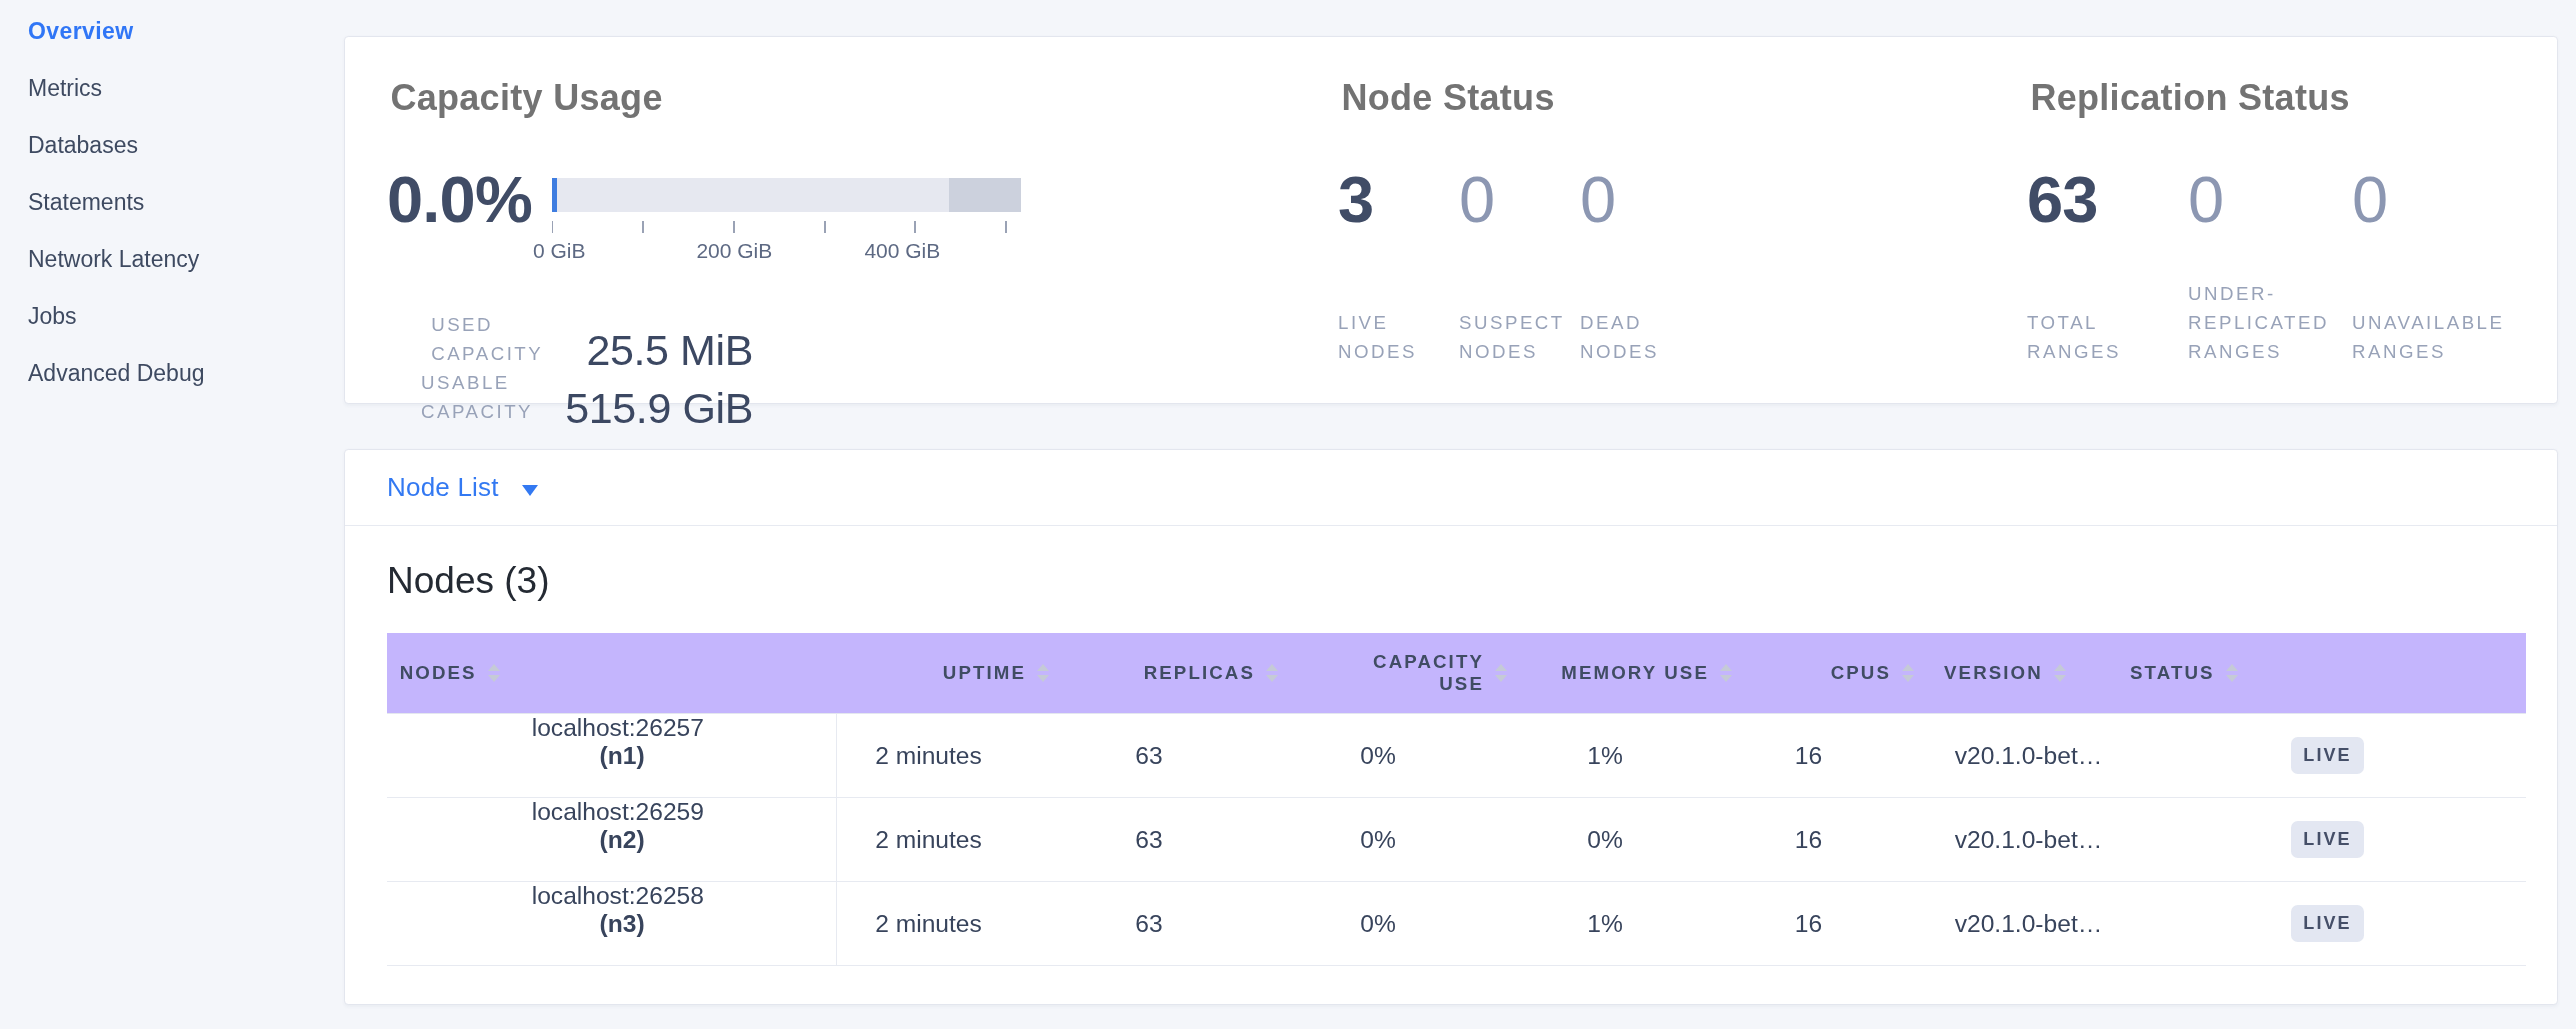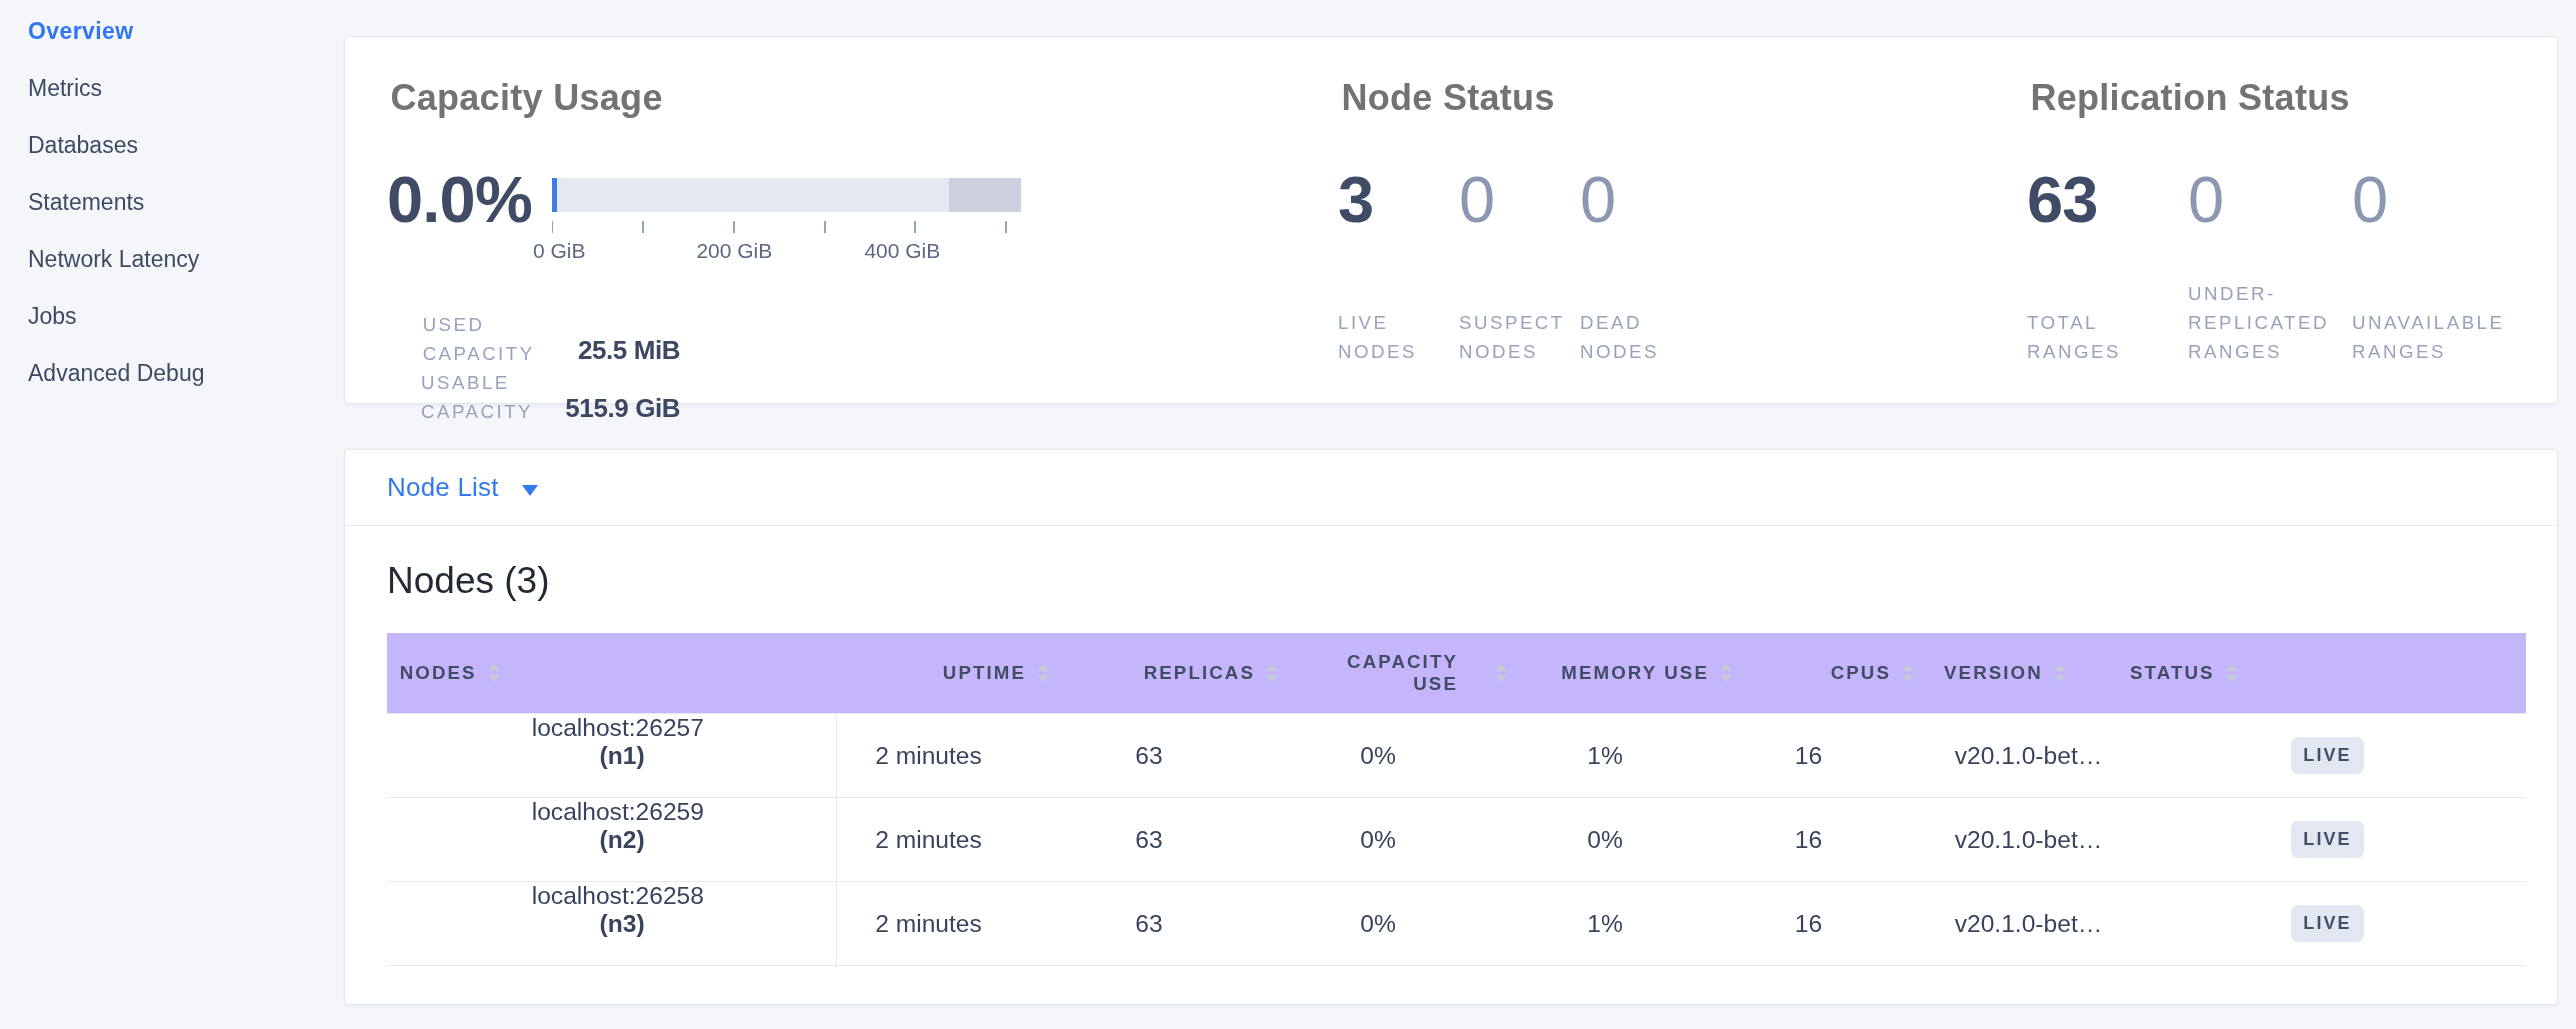--- a/index.html
+++ b/index.html
@@ -39,21 +39,21 @@
 
   .num-row{ position:absolute; top:127px; left:0; display:flex; align-items:flex-start; }
   .big-num{ font-size:65px; line-height:71px; font-weight:600; color:#404c66; letter-spacing:-0.8px; }
   .big-num.muted{ color:#8c97b2; font-weight:400; }
 
   .stats-row{ position:absolute; top:273px; left:0; display:flex; align-items:flex-end;flex-direction:column; }
   .stat-label{
     font-size:18.7px; line-height:29px; letter-spacing:2.5px;
     color:#98a2b8; text-transform:uppercase; font-weight:400;
   }
-  .stat-value{ font-size:26px; line-height:41px; font-weight:700; color:#3c4862; letter-spacing:-0.4px; }
+  .stat-value{ font-size:43px; line-height:41px; font-weight:400; color:#3c4862; letter-spacing:-0.4px; }
 
   .stat-col{ display:block; }
   .stat-col .big-num{ display:block; }
   .stat-col .stat-label{ display:block; margin-top:73px; }
   .w143{ width:121px; } .w142{ width:121px; } .w160{ width:136px; }
   .w190{ width:161px; } .w193{ width:164px; } .w230{ width:195px; }
   .stat-col{ position:relative; }
   .stat-col .stat-label{ position:absolute; top:144px; margin-top:0; }
 
   
@@ -113,21 +113,21 @@
   .tr{
     height:84px; border-bottom:1.7px solid #e7eaf1; align-items:center;
     background:#fff; cursor:pointer;
   }
   .td{ font-size:24.6px; color:#38445c; white-space:nowrap; overflow:hidden;flex-direction:column; }
 
   
   .c0{ width:450px; padding-left:12.7px; justify-content:flex-start; }
   .c1{ width:212px; justify-content:flex-end; }
   .c2{ width:229px; justify-content:flex-end; }
-  .c3{ width:229px; justify-content:flex-end;gap:26px; }
+  .c3{ width:229px; justify-content:flex-end; }
   .c4{ width:225px; justify-content:flex-end; }
   .c5{ width:182px; justify-content:flex-end; }
   .c6{ width:199px; padding-left:30px; justify-content:flex-start; }
   .c7{ width:412px; padding-left:17px; justify-content:flex-start; }
   .td{ display:flex; align-items:center; }
   .td.c1,.td.c2,.td.c3,.td.c4,.td.c5{ padding-right:29px; }
   .tr .c0{ border-right:1.7px solid #e7eaf1; height:100%; }
   .wrap2{ max-width:127px; white-space:normal; line-height:22px; }
   .th.c3{ align-items:center; }
   .node-id{ font-weight:700; margin-left:8.5px; }

